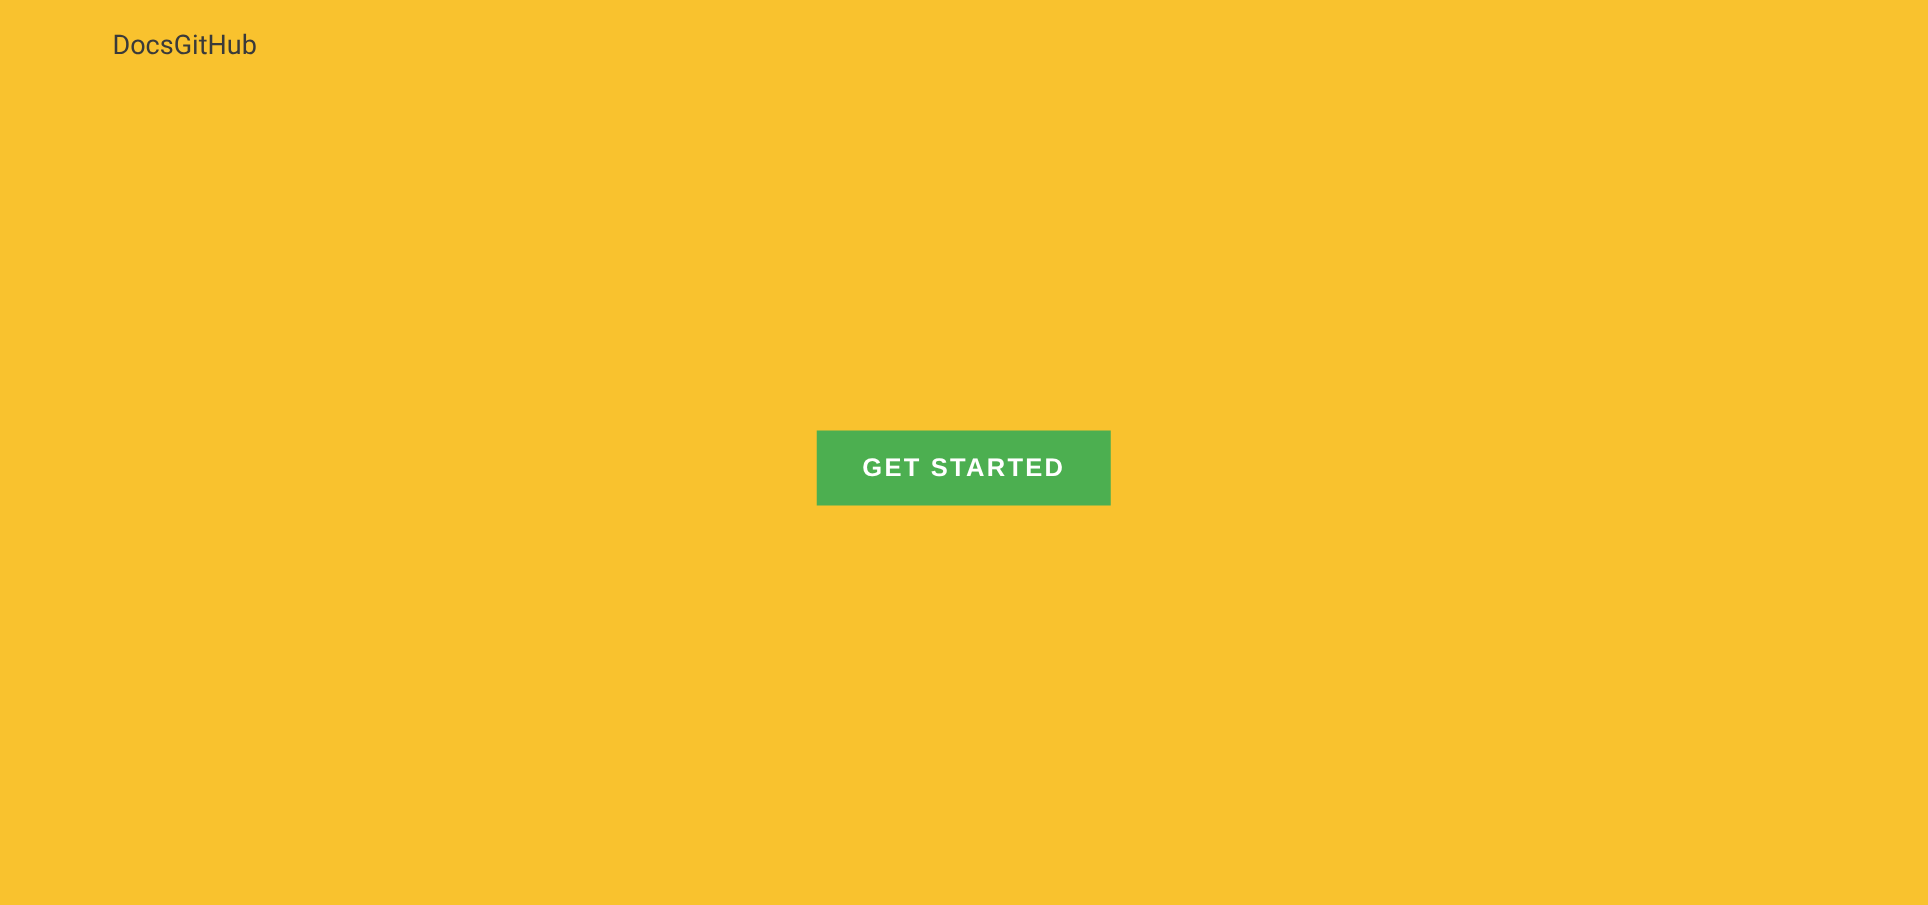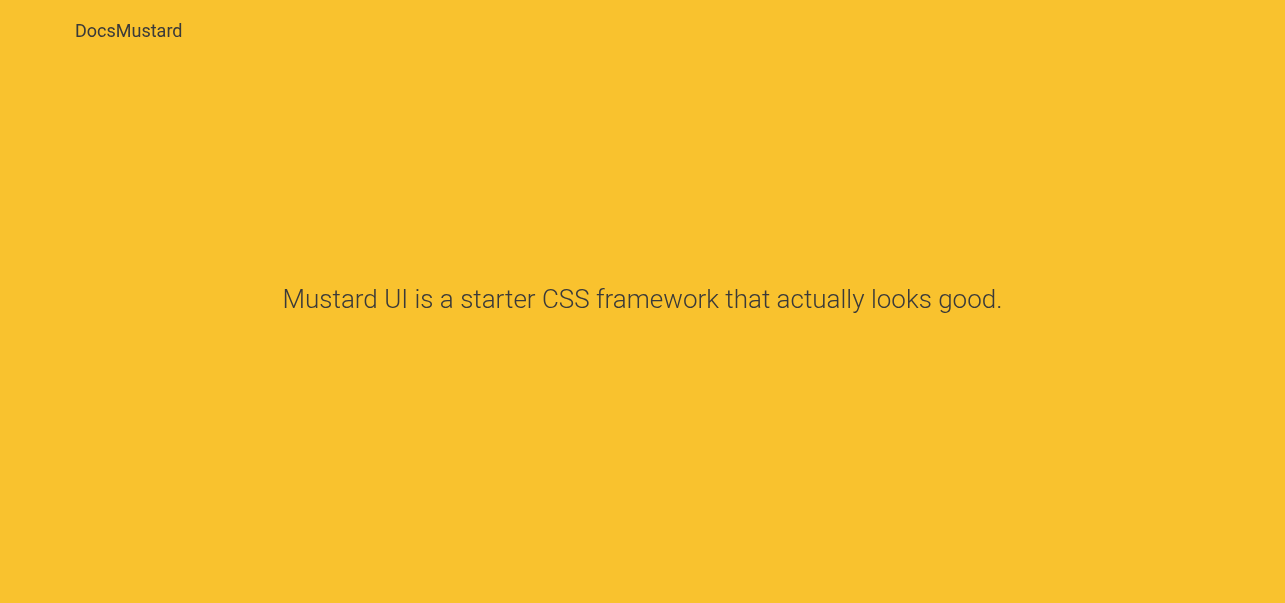--- a/index.html
+++ b/index.html
@@ -80,19 +80,19 @@
       cursor: pointer;
       text-transform: uppercase;
     }
   </style>
 </head>
 <body>
 
 <header class="header">
   <nav class="nav">
     <a class="nav-link">Docs</a>
-    <a class="nav-link">Mustard</a>
+    <a class="nav-link">GitHub</a>
   </nav>
 </header>
 
 <section class="hero">
-  <p class="hero-subtitle">Mustard UI is a starter CSS framework that actually looks good.</p>
+  <button class="cta-button">GET STARTED</button>
 </section>
 
 </body></html>

